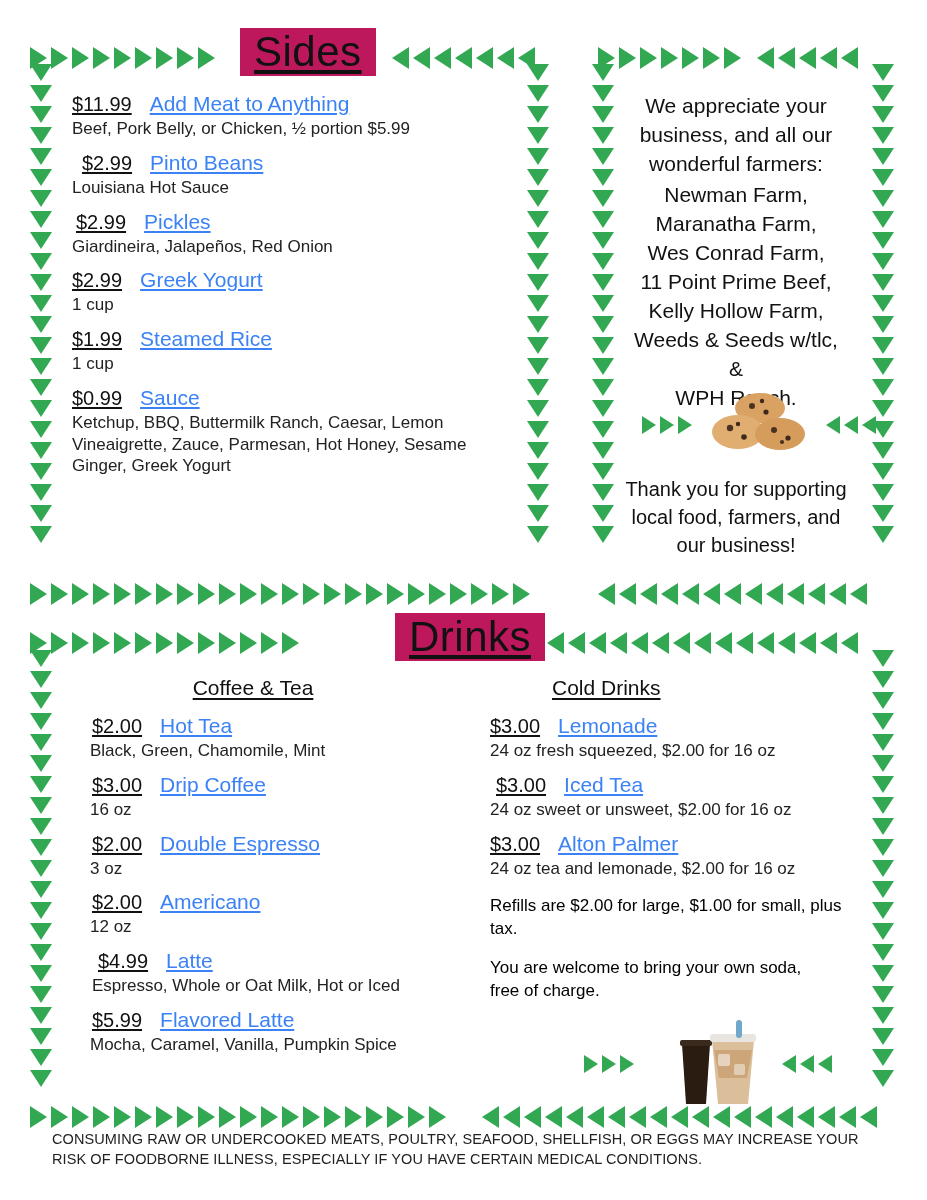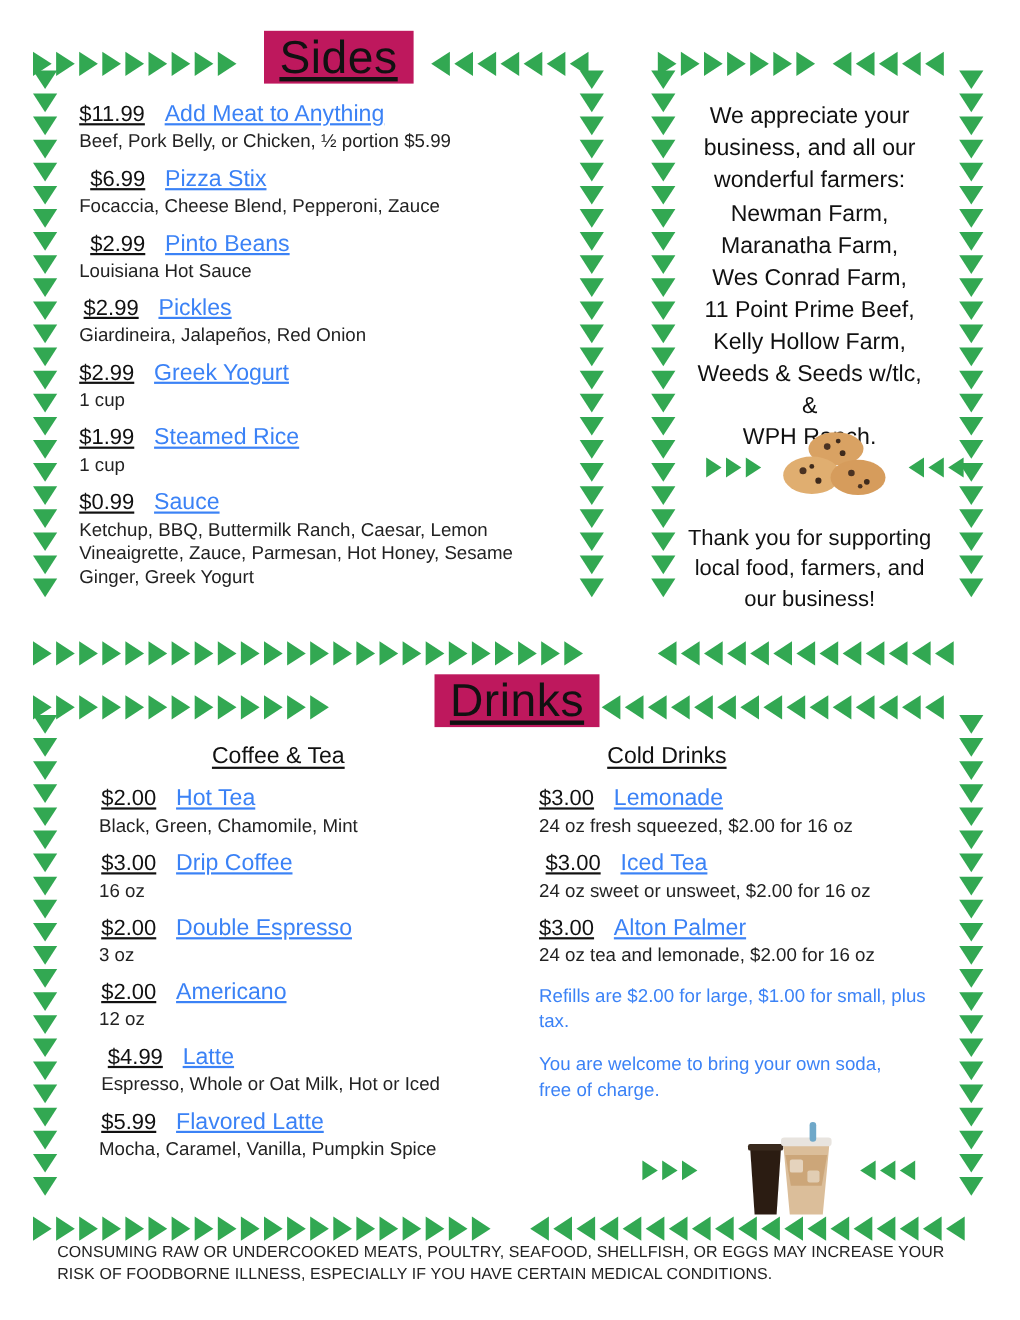--- a/index.html
+++ b/index.html
@@ -130,21 +130,21 @@
     text-decoration: underline;
     text-underline-offset: 3px;
     text-align: center;
     margin-bottom: 14px;
     color: #111;
   }
 
   .note {
     font-size: 17px;
     line-height: 1.35;
-    color: #3b82f6;
+    color: #000000;
     margin-top: 16px;
   }
 
   .disclaimer {
     position: absolute;
     left: 52px;
     top: 1130px;
     width: 830px;
     font-size: 14.5px;
     line-height: 1.35;
@@ -482,27 +482,20 @@
   <div class="panel" style="left:72px; top:92px; width:450px;">
 
     <div class="item">
       <div class="item-head">
         <span class="price">$11.99</span>
         <span class="name">Add Meat to Anything</span>
       </div>
       <div class="desc">Beef, Pork Belly, or Chicken,  ½ portion $5.99</div>
     </div>
 
-    <div class="item">
-      <div class="item-head" style="padding-left:10px;">
-        <span class="price">$6.99</span>
-        <span class="name">Pizza Stix</span>
-      </div>
-      <div class="desc">Focaccia, Cheese Blend, Pepperoni, Zauce</div>
-    </div>
 
     <div class="item">
       <div class="item-head" style="padding-left:10px;">
         <span class="price">$2.99</span>
         <span class="name">Pinto Beans</span>
       </div>
       <div class="desc">Louisiana Hot Sauce</div>
     </div>
 
     <div class="item">

